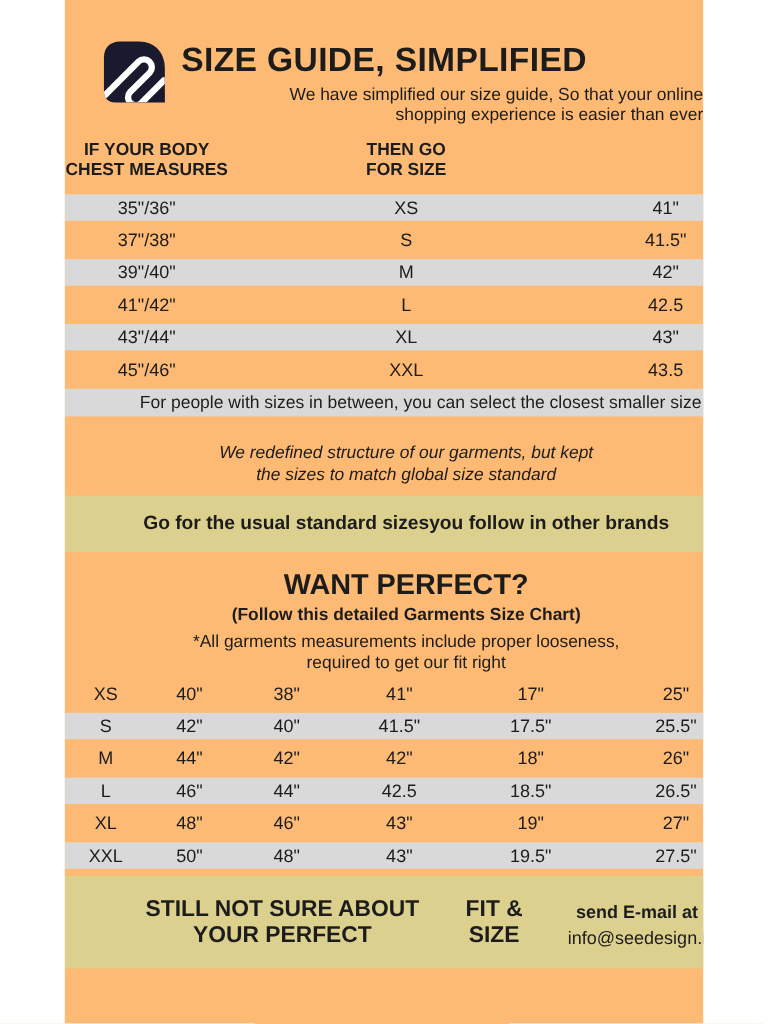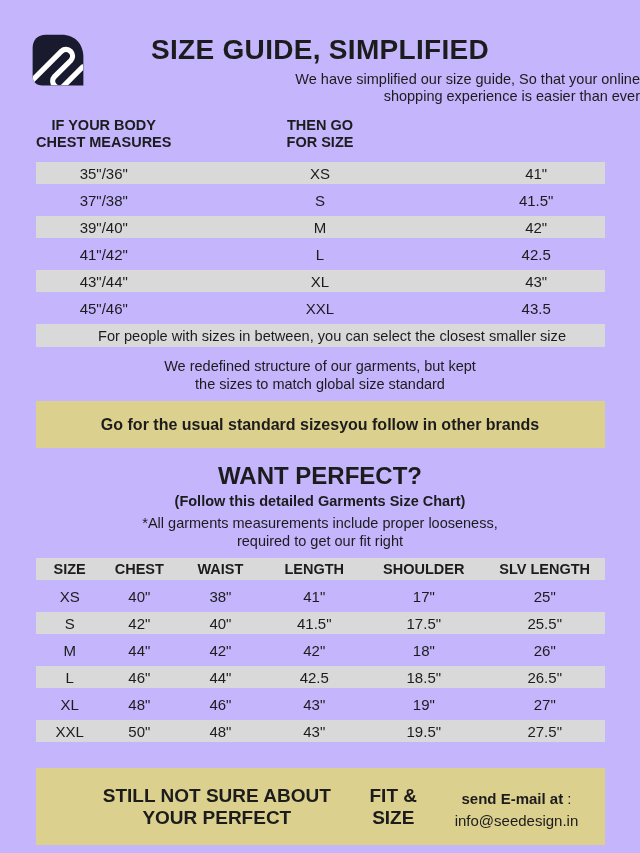--- a/index.html
+++ b/index.html
@@ -1,24 +1,24 @@
 <!DOCTYPE html>
 <html><head>
 <meta charset="utf-8">
 <style>
   * { margin:0; padding:0; box-sizing:border-box; }
   html,body { background:#ffffff; }
   .page {
     position:relative;
-    width:640px; height:853px;
+    width:532px; height:853px;
     margin:0 auto;
     overflow:hidden;
     font-family:"Liberation Sans", sans-serif;
     color:#1c1c1c;
-    background:#c4b5fd;
+    background:#fdba74;
   }
   .logo { position:absolute; left:30px; top:32px; width:56px; height:56px; }
   .title {
     padding-top:34px;
     text-align:center;
     font-size:28px;
     font-weight:bold;
     letter-spacing:.3px;
   }
   .subtitle { margin-top:5px; text-align:right; font-size:14.5px; line-height:16.5px; }
@@ -46,21 +46,21 @@
   .t1 { grid-template-columns:24% 52% 24%; }
   .gray { background:#d9d9d9; }
   .note-bar {
     height:23px;
     background:#d9d9d9;
     display:flex; align-items:center; justify-content:center;
     font-size:14.6px;
     margin-top:5px;
     padding-left:24px;
   }
-  .mid-text { margin-top:11px; text-align:center; font-size:14.5px; line-height:17.5px; }
+  .mid-text { margin-top:23px; text-align:center; font-size:14.5px; line-height:17.5px;font-style:italic; }
   .banner {
     margin-top:8px;
     background:#dcd08e;
     display:flex; flex-direction:row; align-items:center; justify-content:center;
     text-align:center;
     font-weight:bold;
   }
   .banner-1 { height:47px; font-size:16px; line-height:19.5px; }
 
   
@@ -72,21 +72,21 @@
   .t2-header {
     margin-top:8px;
     height:22px;
     font-weight:bold;
     font-size:14.5px;
     margin-bottom:0;
   }
   .t2-rows .t-row { margin-bottom:0; margin-top:5px; }
 
   
-  .banner-2 { margin-top:26px; height:77px; font-size:19px; line-height:22px;padding-left:40px; }
+  .banner-2 { margin-top:6px; height:77px; font-size:19px; line-height:22px;padding-left:40px; }
   .email-line { margin-top:6px; font-size:15px; font-weight:normal; }
   .email-line b { font-weight:bold; }
 </style>
 </head>
 <body>
 
 <div class="page">
 
   <div class="logo">
     <svg viewBox="0 0 64 64" width="56" height="56">
@@ -166,28 +166,20 @@
       <div>you follow in other brands</div>
     </div>
 
     <div class="want-title">WANT PERFECT?</div>
     <div class="want-sub">(Follow this detailed Garments Size Chart)</div>
     <div class="want-note">
       <div>*All garments measurements include proper looseness,</div>
       <div>required to get our fit right</div>
     </div>
 
-    <div class="t-row t2 t2-header gray">
-      <div>SIZE</div>
-      <div>CHEST</div>
-      <div>WAIST</div>
-      <div>LENGTH</div>
-      <div>SHOULDER</div>
-      <div>SLV LENGTH</div>
-    </div>
 
     <div class="t2-rows">
       <div class="t-row t2">
         <div>XS</div>
         <div>40"</div>
         <div>38"</div>
         <div>41"</div>
         <div>17"</div>
         <div>25"</div>
       </div>

